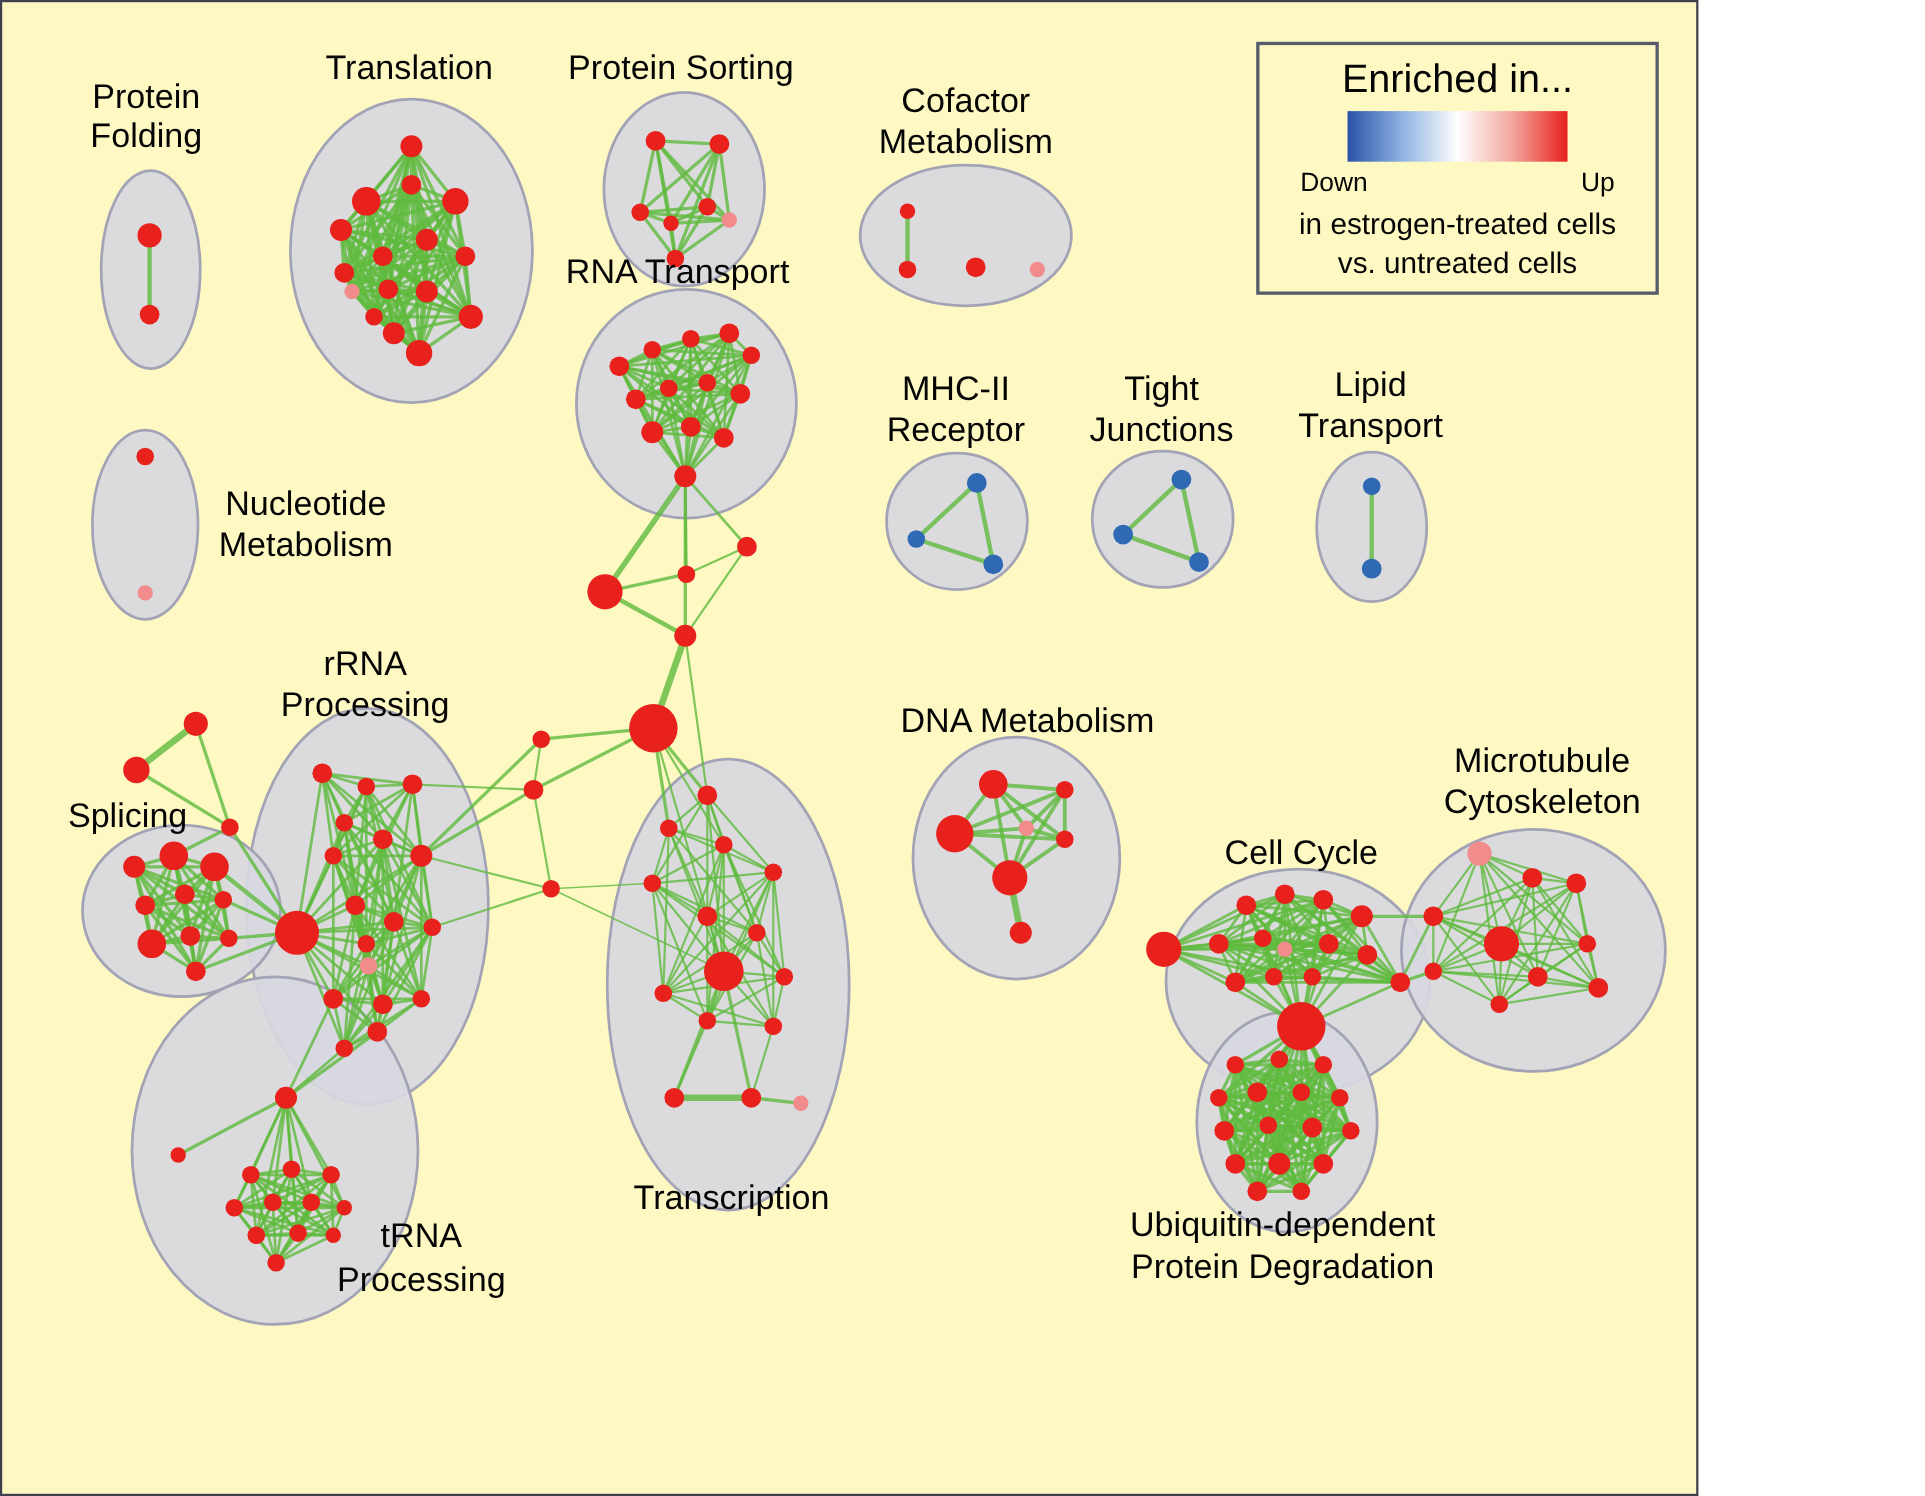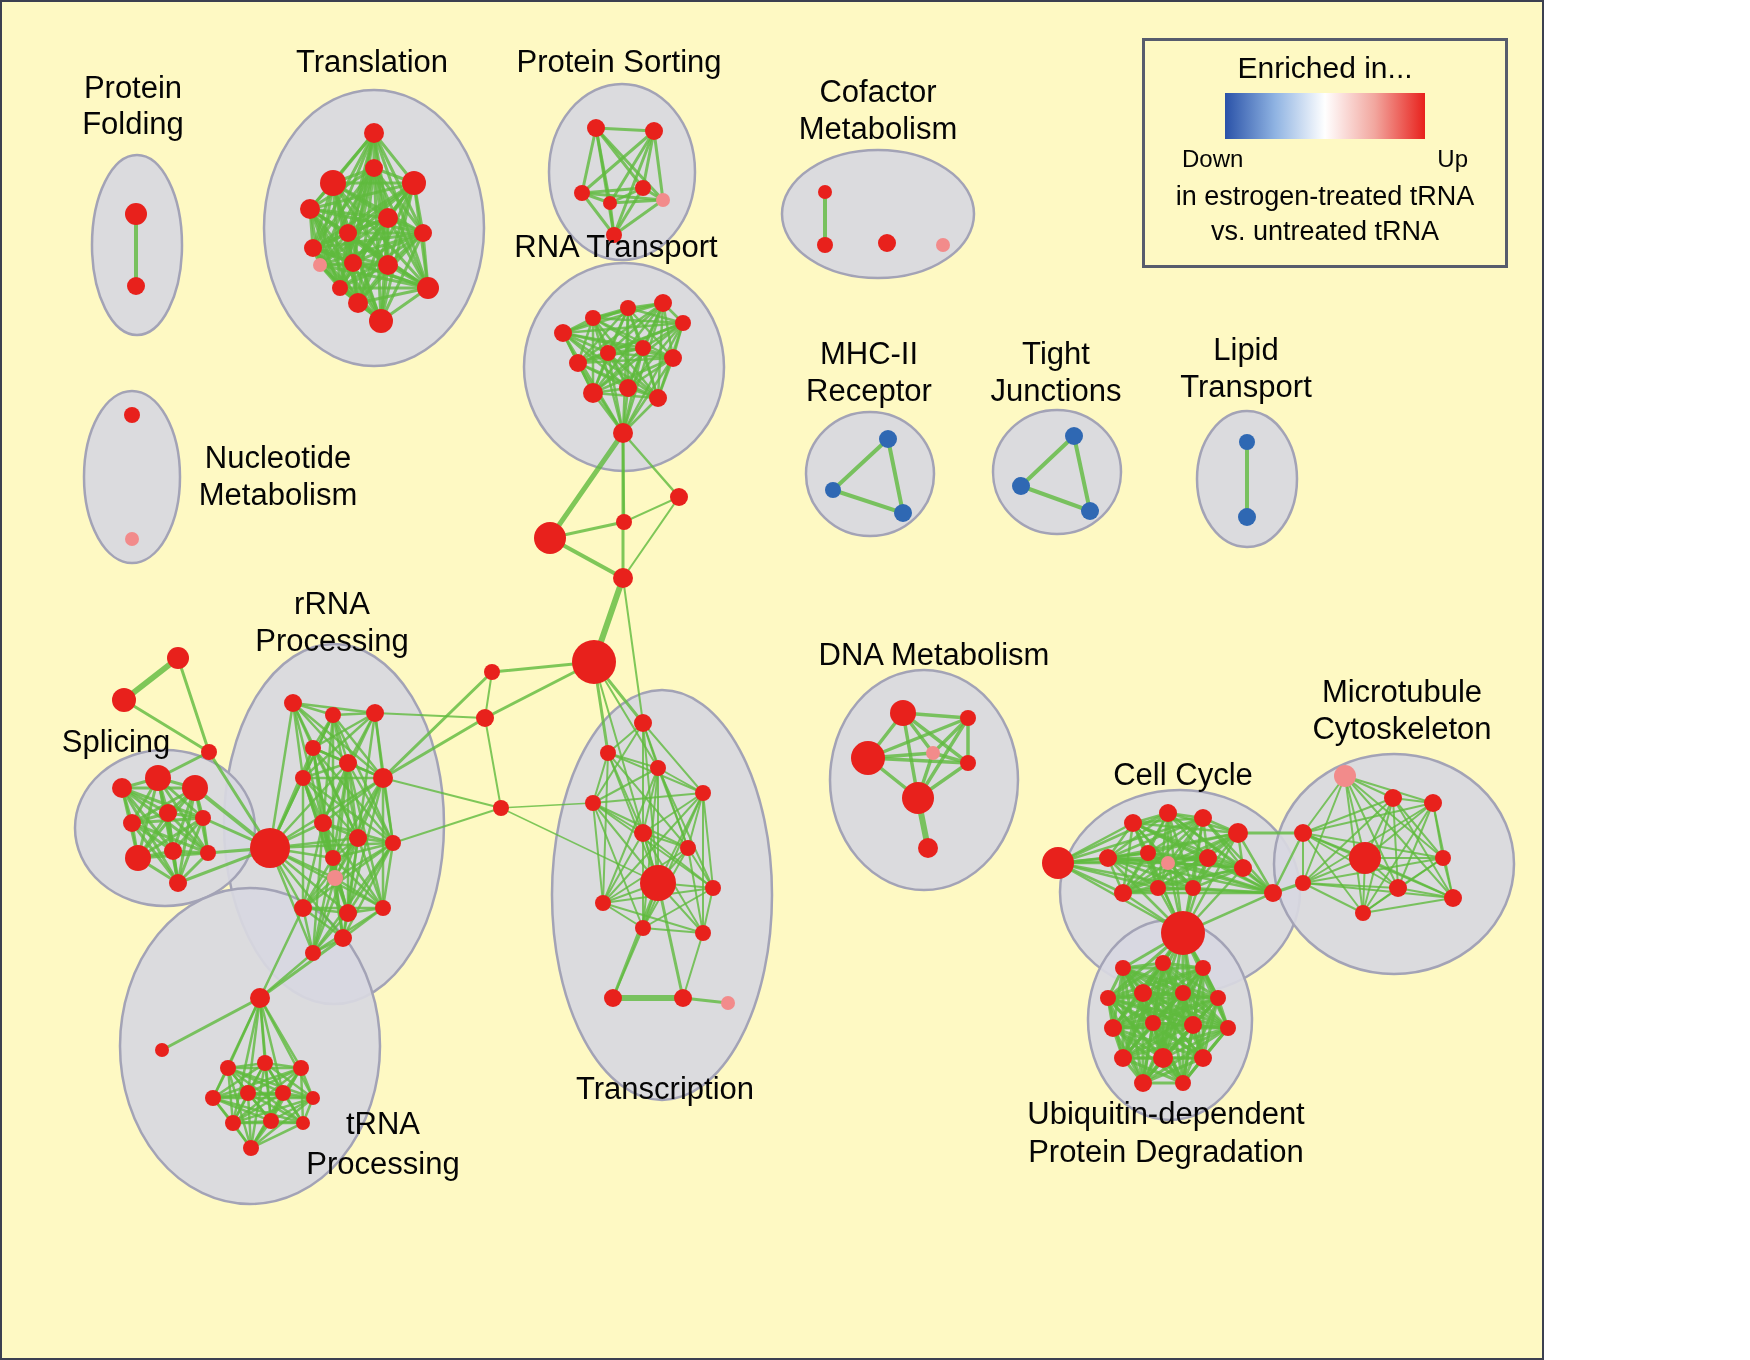--- a/index.html
+++ b/index.html
@@ -22,21 +22,21 @@
   .legend{
     position:absolute;
     left:1140px;top:36px;
     width:366px;height:230px;
     border:3px solid #575c6d;
     box-sizing:border-box;
     text-align:center;
     padding-top:10px;
     color:#050505;
   }
-  .legend-title{font-size:30px;margin-bottom:8px;}
+  .legend-title{font-size:36px;margin-bottom:8px;}
   .legend-bar{
     width:200px;height:46px;
     margin:4px auto 6px auto;
   }
   .legend-ends{
     width:286px;margin:0 auto;
     display:flex;justify-content:space-between;
     font-size:24px;
     margin-bottom:6px;
   }
@@ -1104,17 +1104,17 @@
       <text x="1164" y="1122" fill="#050505"><tspan x="1164" dy="0">Ubiquitin-dependent</tspan><tspan x="1164" dy="38">Protein Degradation</tspan></text>
     </svg>
 
   <div class="legend">
     <div class="legend-title">Enriched in...</div>
     <div class="legend-bar" style="background: linear-gradient(to right, rgb(42, 82, 168), rgb(143, 179, 226), rgb(255, 255, 255), rgb(242, 166, 158), rgb(232, 33, 28));"></div>
     <div class="legend-ends">
       <span>Down</span>
       <span>Up</span>
     </div>
-    <div class="legend-sub">in estrogen-treated tRNA</div>
-    <div class="legend-sub">vs. untreated tRNA</div>
+    <div class="legend-sub">in estrogen-treated cells</div>
+    <div class="legend-sub">vs. untreated cells</div>
   </div>
 
 </div>
 
 </body></html>

